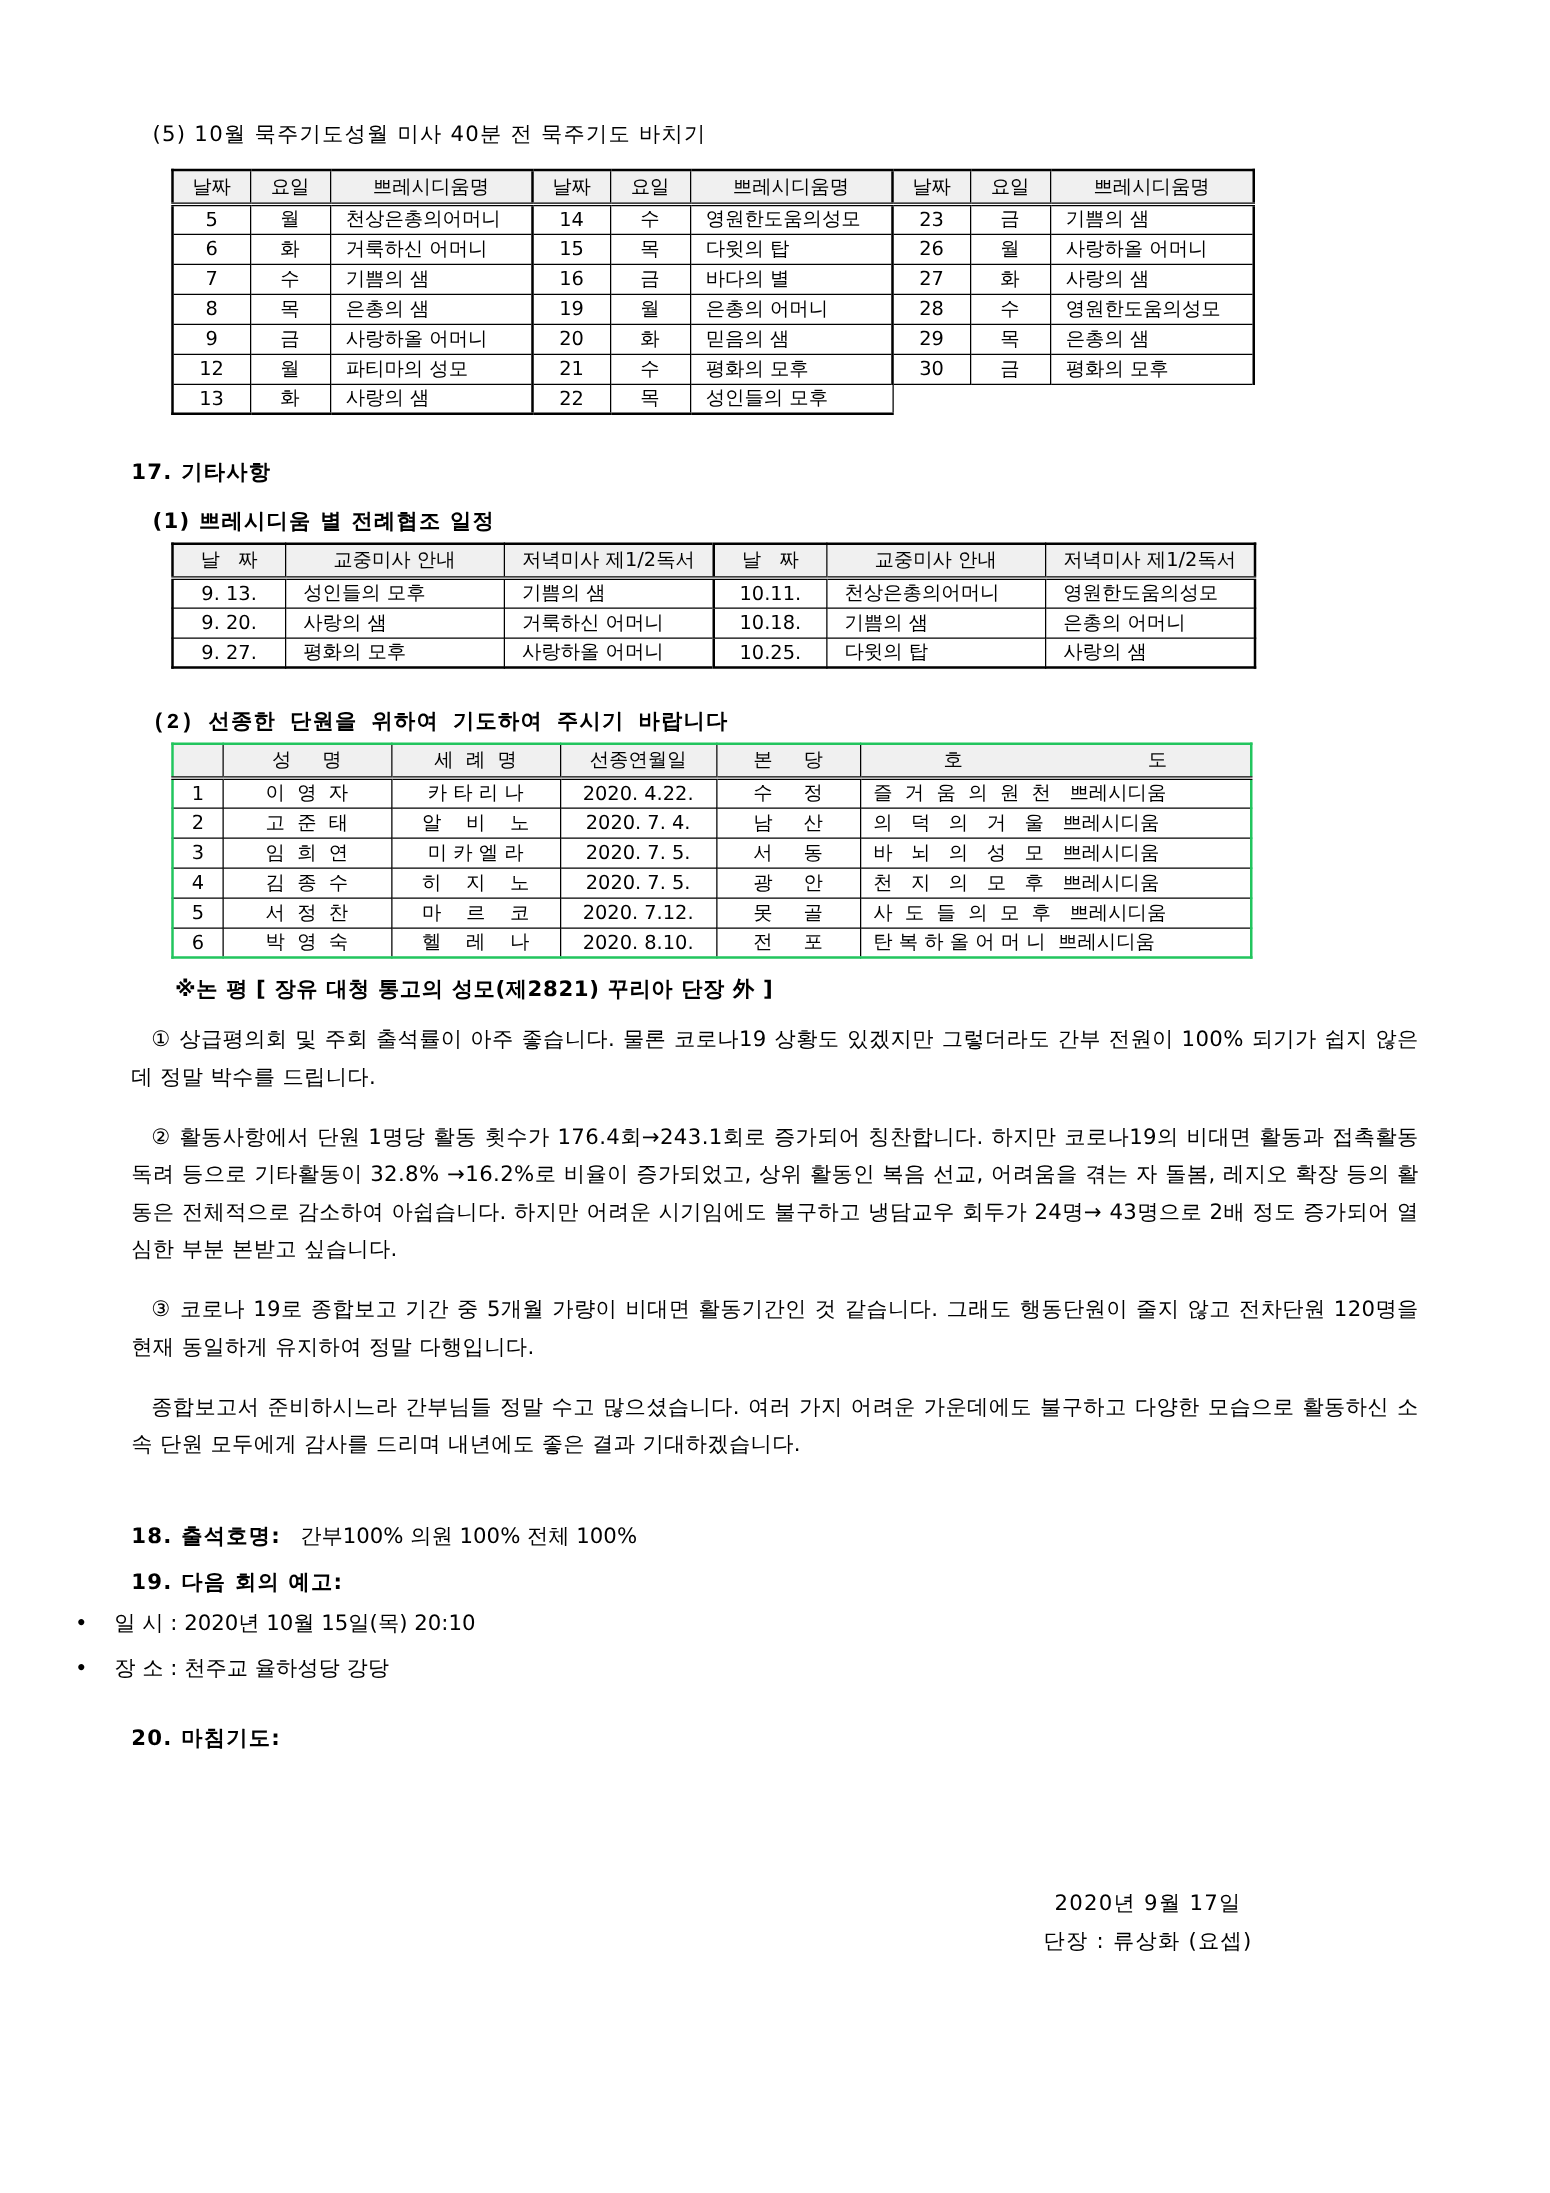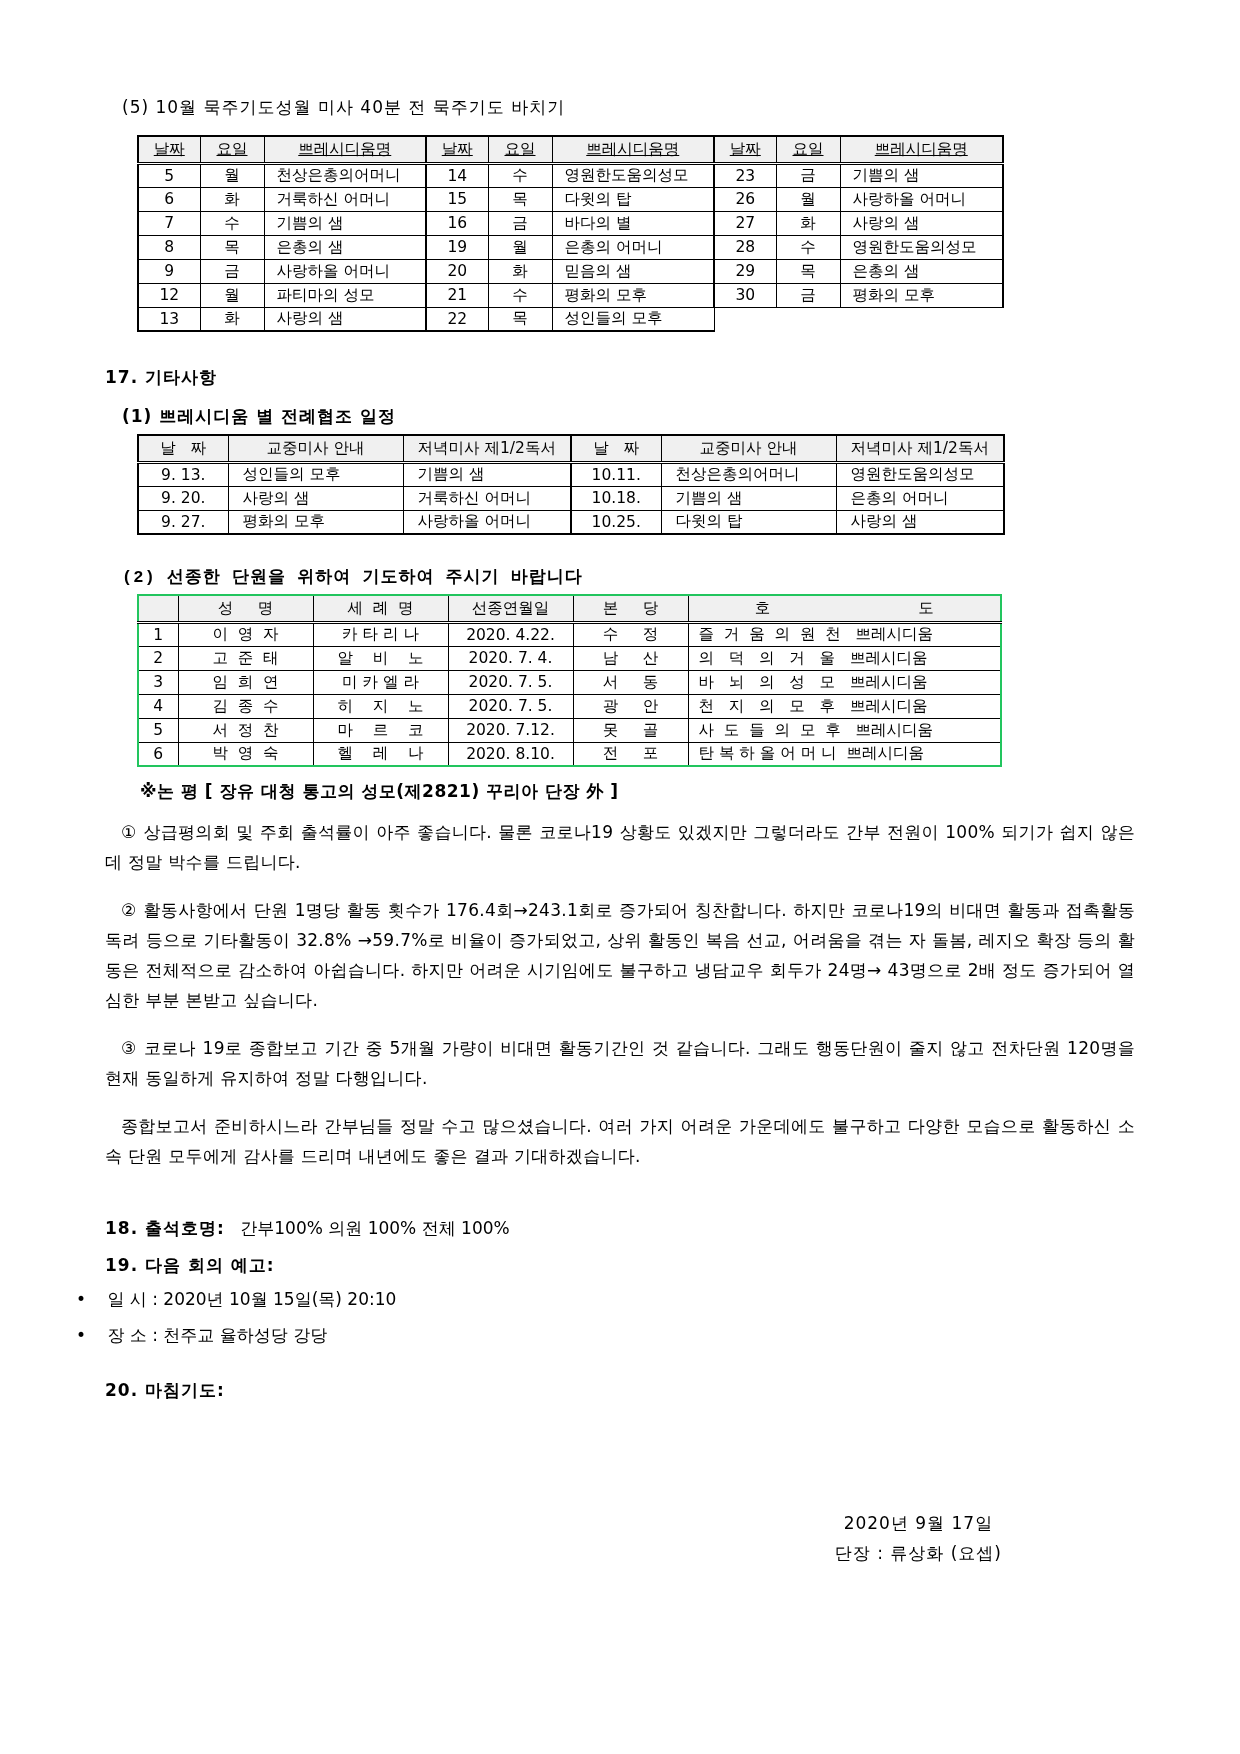--- a/index.html
+++ b/index.html
@@ -44,21 +44,21 @@
   }
   .tbl td { background: #ffffff; }
   td.empty-cell { border: none; }
 
   
   .tbl1 td:nth-child(3n+1), .tbl1 td:nth-child(3n+2) { text-align: center; }
   .tbl1 td:nth-child(3n)   { text-align: left; padding-left: 12px; }
   .tbl1 td:nth-child(4), .tbl1 th:nth-child(4),
   .tbl1 td:nth-child(7), .tbl1 th:nth-child(7) { border-left-width: 2px; }
   .tbl1 th:first-child, .tbl1 td:first-child { border-left-width: 2px; }
-  .tbl1 thead th { border-top-width: 2px; text-decoration: underline; }
+  .tbl1 thead th { border-top-width: 2px; }
   .tbl1 th:last-child, .tbl1 td:last-child:not(.empty-cell) { border-right-width: 2px; }
   .tbl1 tbody tr:last-child td:not(.empty-cell) { border-bottom-width: 2px; }
 
   
   .tbl2 { border: 2px solid #000; }
   .tbl2 td:nth-child(1), .tbl2 td:nth-child(4) { text-align: center; }
   .tbl2 td:nth-child(2), .tbl2 td:nth-child(3),
   .tbl2 td:nth-child(5), .tbl2 td:nth-child(6) { text-align: left; padding-left: 14px; }
   .tbl2 td:nth-child(4), .tbl2 th:nth-child(4) { border-left-width: 2px; }
 
@@ -73,21 +73,21 @@
     text-align: justify;
     line-height: 30px;
     letter-spacing: 0.3px;
   }
   .para-first { margin-top: 14px; }
 
   .line18 { margin: 46px 105px 0 105px; }
   .line18 .lbl { font-weight: bold; letter-spacing: 1px; }
   .line18 .val { margin-left: 10px; }
   .line19 { margin: 14px 105px 0 105px; font-weight: bold; letter-spacing: 1px; }
-  .bullet-row { margin: 8px 105px 0 76px; line-height: 28px; }
+  .bullet-row { margin: 8px 105px 0 60px; line-height: 28px; }
   .bullet-row .dot { display: inline-block; width: 26px; }
   .line20 { margin: 30px 105px 0 105px; font-weight: bold; letter-spacing: 1px; }
 
   .footer {
     position: absolute;
     right: 238px;
     top: 1508px;
     text-align: center;
     line-height: 30px;
     letter-spacing: 1px;
@@ -327,21 +327,21 @@
           <td>전     포</td>
           <td>탄 복 하 올 어 머 니  쁘레시디움</td>
         </tr>
       </tbody>
   </table>
 
 
   <div class="h-note">※논  평  [ 장유 대청 통고의 성모(제2821) 꾸리아 단장 外 ]</div>
 
   <p class="para para-first">① 상급평의회 및 주회 출석률이 아주 좋습니다. 물론 코로나19 상황도 있겠지만 그렇더라도 간부 전원이 100% 되기가 쉽지 않은데 정말 박수를 드립니다.</p>
-  <p class="para">② 활동사항에서 단원 1명당 활동 횟수가 176.4회→243.1회로 증가되어 칭찬합니다. 하지만 코로나19의 비대면 활동과 접촉활동 독려 등으로 기타활동이 32.8% →59.7%로 비율이 증가되었고, 상위 활동인 복음 선교, 어려움을 겪는 자 돌봄, 레지오 확장 등의 활동은 전체적으로 감소하여 아쉽습니다. 하지만 어려운 시기임에도 불구하고 냉담교우 회두가 24명→ 43명으로 2배 정도 증가되어 열심한 부분 본받고 싶습니다.</p>
+  <p class="para">② 활동사항에서 단원 1명당 활동 횟수가 176.4회→243.1회로 증가되어 칭찬합니다. 하지만 코로나19의 비대면 활동과 접촉활동 독려 등으로 기타활동이 32.8% →16.2%로 비율이 증가되었고, 상위 활동인 복음 선교, 어려움을 겪는 자 돌봄, 레지오 확장 등의 활동은 전체적으로 감소하여 아쉽습니다. 하지만 어려운 시기임에도 불구하고 냉담교우 회두가 24명→ 43명으로 2배 정도 증가되어 열심한 부분 본받고 싶습니다.</p>
   <p class="para">③ 코로나 19로 종합보고 기간 중 5개월 가량이 비대면 활동기간인 것 같습니다. 그래도 행동단원이 줄지 않고 전차단원 120명을 현재 동일하게 유지하여 정말 다행입니다.</p>
   <p class="para">종합보고서 준비하시느라 간부님들 정말 수고 많으셨습니다. 여러 가지 어려운 가운데에도 불구하고 다양한 모습으로 활동하신 소속 단원 모두에게 감사를 드리며 내년에도 좋은 결과 기대하겠습니다.</p>
 
   <div class="line18">
     <span class="lbl">18. 출석호명:</span>
     <span class="val">간부100%  의원 100%  전체 100%</span>
   </div>
 
   <div class="line19">19. 다음 회의 예고:</div>
 

